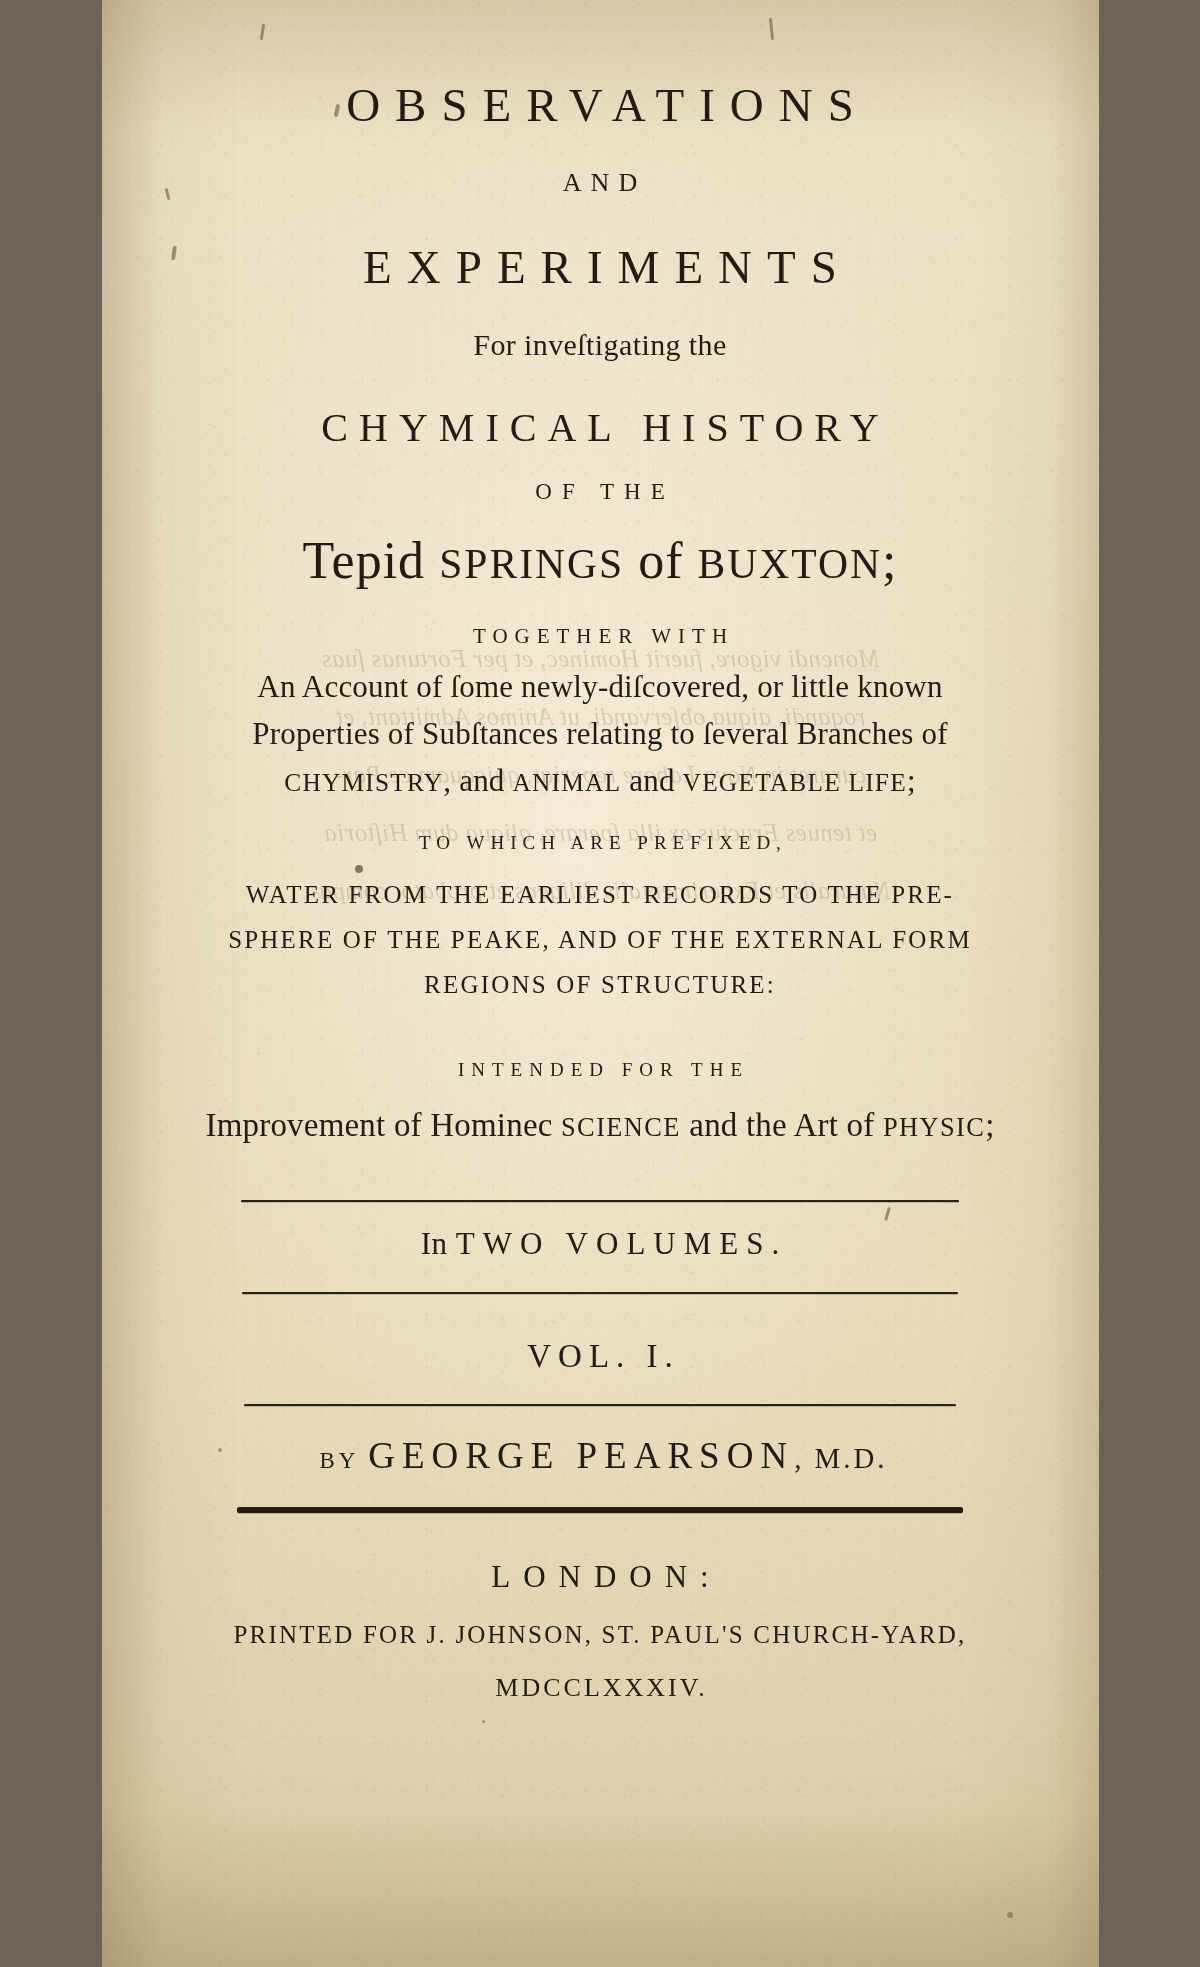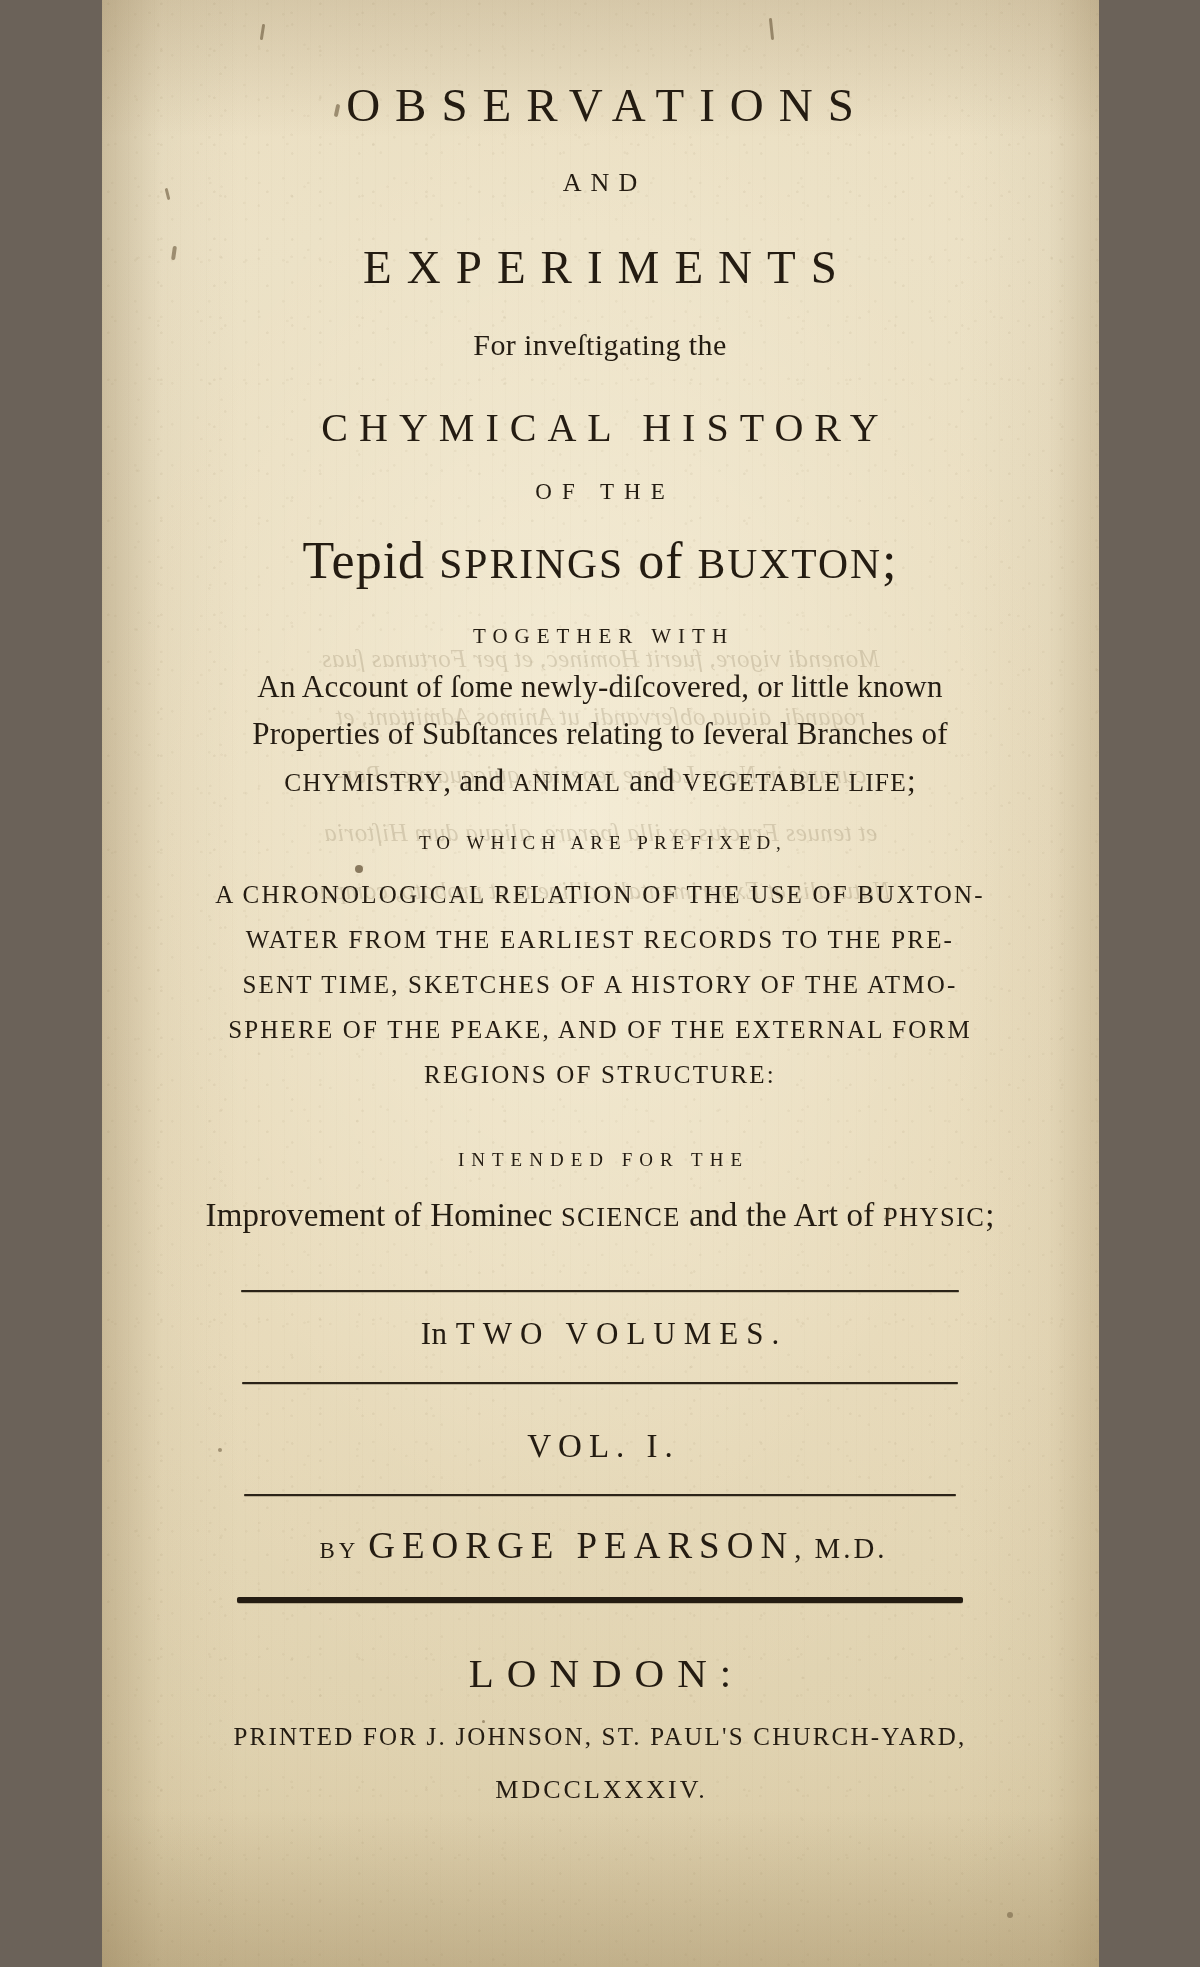--- a/index.html
+++ b/index.html
@@ -230,21 +230,21 @@
   .author {
     font-size: 37px;
     letter-spacing: 7px;
     text-indent: 7px;
     margin-top: 28px;
   }
   .author .by { font-size: 0.62em; letter-spacing: 4px; }
   .author .md { font-size: 0.78em; letter-spacing: 3px; }
 
   .city {
-    font-size: 41px;
+    font-size: 31px;
     letter-spacing: 13px;
     text-indent: 13px;
     margin-top: 46px;
   }
 
   .printer {
     font-size: 25px;
     letter-spacing: 2.2px;
     margin-top: 26px;
   }
@@ -302,23 +302,21 @@
 
     <div class="para">
       <p class="ln">An Account of ſome newly-diſcovered, or little known</p>
       <p class="ln">Properties of Subſtances relating to ſeveral Branches of</p>
       <p class="ln"><span class="sc">CHYMISTRY</span><span>, and </span><span class="sc">ANIMAL</span><span> and </span><span class="sc">VEGETABLE LIFE</span><span>;</span></p>
     </div>
 
     <p class="ln caps-mini2">TO WHICH ARE PREFIXED,</p>
 
     <div class="scblock">
-      <p class="ln">A CHRONOLOGICAL RELATION OF THE USE OF BUXTON-</p>
       <p class="ln">WATER FROM THE EARLIEST RECORDS TO THE PRE-</p>
-      <p class="ln">SENT TIME, SKETCHES OF A HISTORY OF THE ATMO-</p>
       <p class="ln">SPHERE OF THE PEAKE, AND OF THE EXTERNAL FORM</p>
       <p class="ln">REGIONS OF STRUCTURE:</p>
     </div>
 
     <p class="ln caps-mini3">INTENDED FOR THE</p>
 
     <p class="ln improv"><span>Improvement of Hominec </span><span class="sc">SCIENCE</span><span> and the Art of </span><span class="sc">PHYSIC</span><span>;</span></p>
 
     <div class="rule rule-thin rule-w1 rule-gap-a"></div>
 

